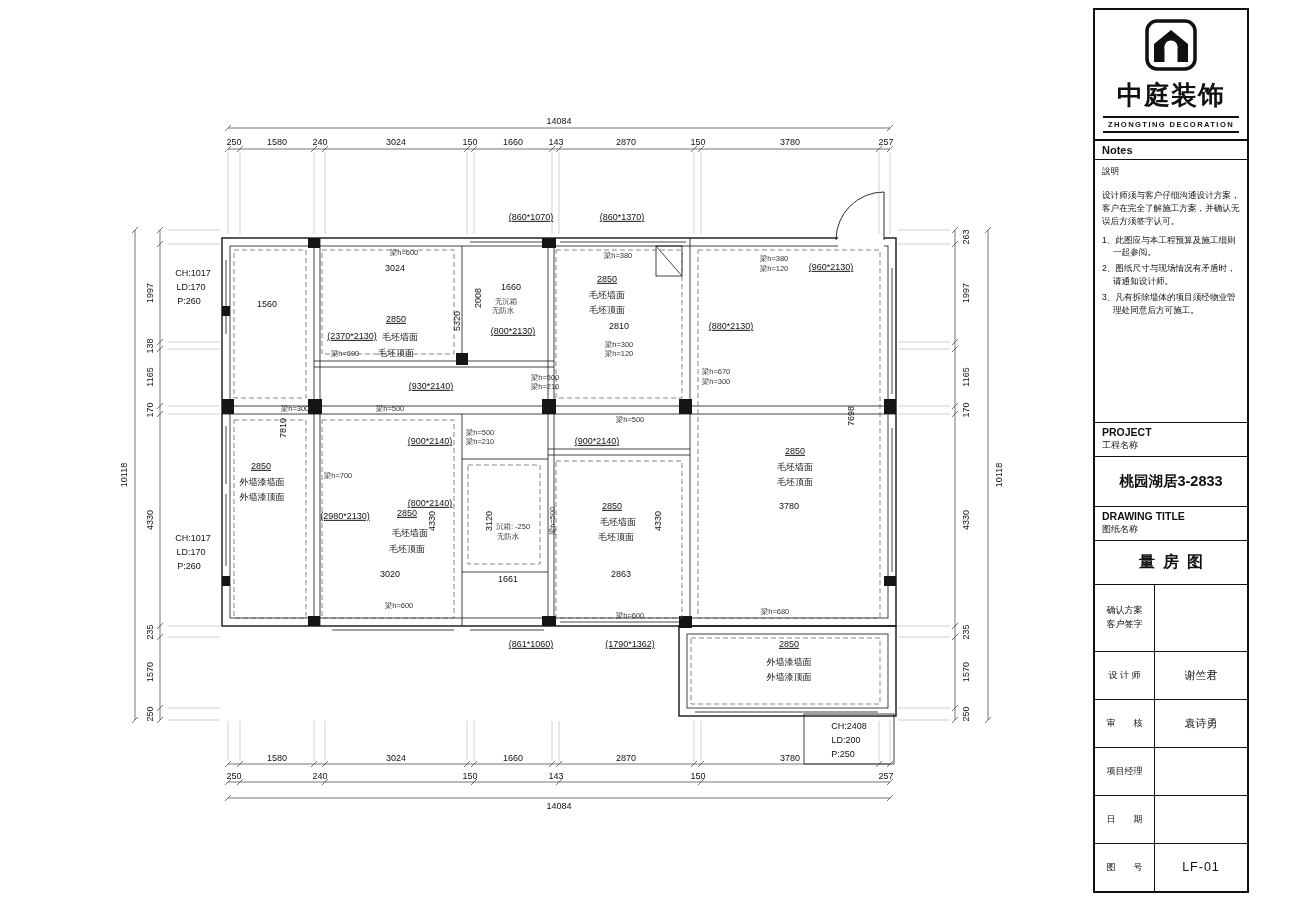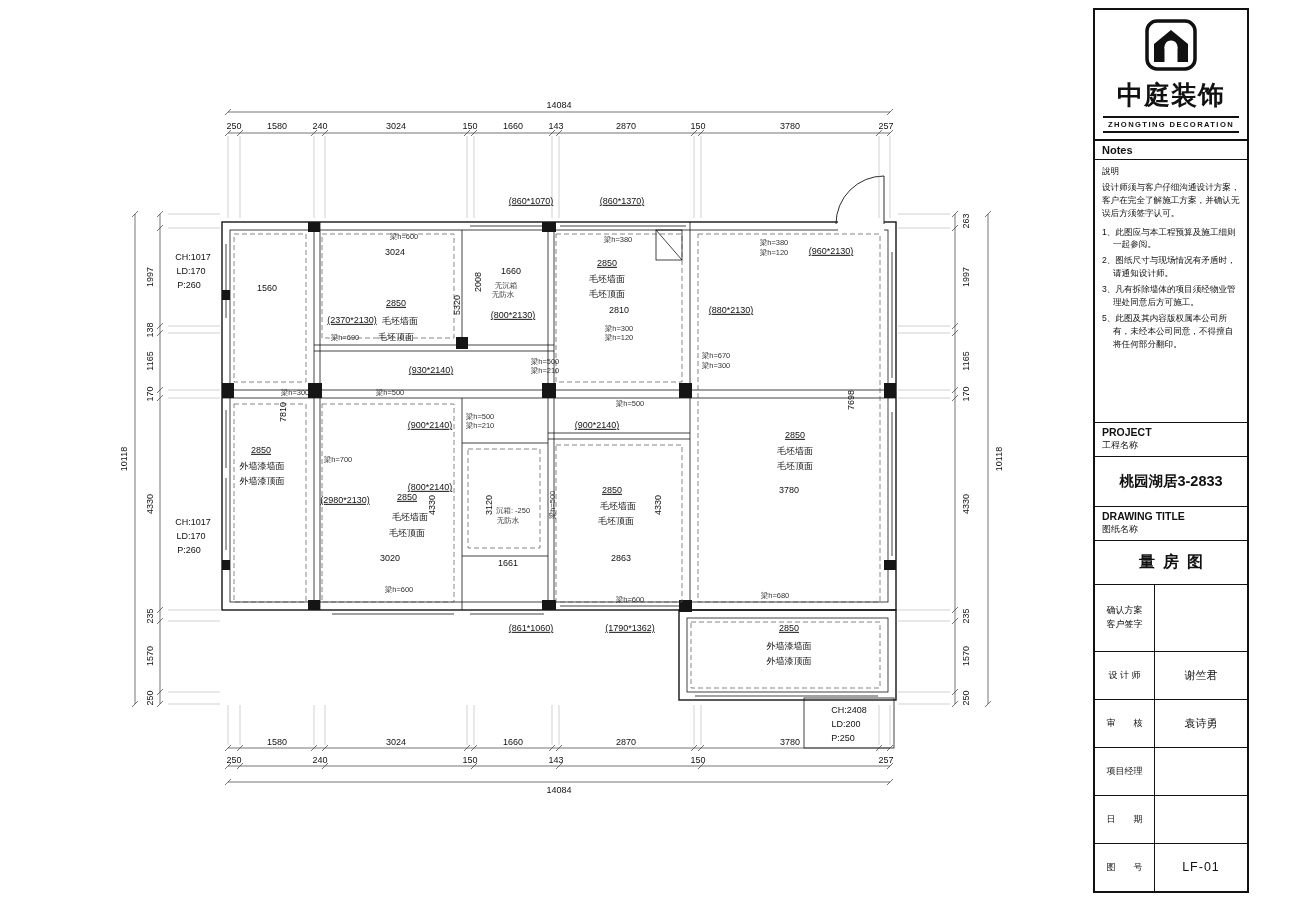--- a/index.html
+++ b/index.html
@@ -1,37 +1,37 @@
 <!DOCTYPE html>
 <html><head>
 <meta charset="utf-8">
 <style>
   *{margin:0;padding:0;box-sizing:border-box}
   html,body{width:1292px;height:901px;background:#fff;color:#111;
     font-family:"Liberation Sans","DejaVu Sans",sans-serif;overflow:hidden;position:relative}
-  .sheet{position:absolute;left:0;top:0;width:1092px;height:746px}
+  .sheet{position:absolute;left:0;top:16px;width:1092px;height:746px}
   #plan-svg{position:absolute;left:0;top:0}
   #plan-svg .dim{stroke:#3a3a3a;stroke-width:.7;fill:none}
   #plan-svg .ext{stroke:#9a9a9a;stroke-width:.45;fill:none}
   .ann{position:absolute;transform:translate(-50%,-50%);font-size:9px;line-height:1.15;
     white-space:nowrap;color:#111}
   .ann.u{text-decoration:underline}
   .ann.sm{font-size:7.5px;color:#333}
   .ann.rot{transform:translate(-50%,-50%) rotate(-90deg)}
   
   .titleblock{position:absolute;left:1093px;top:8px;width:156px;height:885px;
     border:2px solid #111;background:#fff;display:flex;flex-direction:column}
   .tb-logo{border-bottom:2px solid #111;padding:8px 8px 6px;text-align:center;flex:none}
   .tb-cn{font-size:26px;font-weight:bold;letter-spacing:1px;margin-top:2px}
   .tb-en{font-size:7.6px;font-weight:bold;letter-spacing:1.4px;border-top:2.5px solid #111;
     border-bottom:2.5px solid #111;padding:2px 0;margin-top:3px}
   .tb-notes{border-bottom:1.5px solid #111;flex:none}
   .tb-notes-head{font-size:11px;font-weight:bold;padding:3px 7px;border-bottom:1.2px solid #111}
   .tb-notes-body{padding:5px 7px 7px;font-size:8.6px;line-height:1.5;min-height:262px}
-  .tb-shuoming{margin-bottom:3px}
+  .tb-shuoming{margin-bottom:11px}
   .tb-intro{margin-bottom:6px}
   .note-item{padding-left:11px;text-indent:-11px;margin-top:3px}
   .tb-sec-head{padding:3px 7px 4px;border-bottom:1px solid #111}
   .tb-sec-head .en{font-size:10.5px;font-weight:bold;display:block}
   .tb-sec-head .cn{font-size:9px;display:block;margin-top:1px}
   .tb-sec-value{display:flex;align-items:center;justify-content:center;border-bottom:1.5px solid #111}
   .tb-project-value{height:50px;font-size:14.5px;font-weight:bold;flex:none}
   .tb-drawing-value{height:44px;font-size:16px;font-weight:bold;letter-spacing:8px;text-indent:8px;flex:none}
   .tb-table{flex:1;display:flex;flex-direction:column}
   .tb-row{display:flex;border-bottom:1px solid #111;flex:1}
@@ -249,21 +249,20 @@
 
   <div class="tb-notes">
     <div class="tb-notes-head">Notes</div>
     <div class="tb-notes-body">
       <div class="tb-shuoming">說明</div>
       <p class="tb-intro">设计师须与客户仔细沟通设计方案，客户在完全了解施工方案，并确认无误后方须签字认可。</p>
       <div>
           <div class="note-item">1、此图应与本工程预算及施工细则一起参阅。</div>
           <div class="note-item">2、图纸尺寸与现场情况有矛盾时，请通知设计师。</div>
           <div class="note-item">3、凡有拆除墙体的项目须经物业管理处同意后方可施工。</div>
-          <div class="note-item">5、此图及其内容版权属本公司所有，未经本公司同意，不得擅自将任何部分翻印。</div>
         </div>
     </div>
   </div>
 
   <div class="tb-sec-head">
     <span class="en">PROJECT</span>
     <span class="cn">工程名称</span>
   </div>
   <div class="tb-sec-value tb-project-value">桃园湖居3-2833</div>
 

